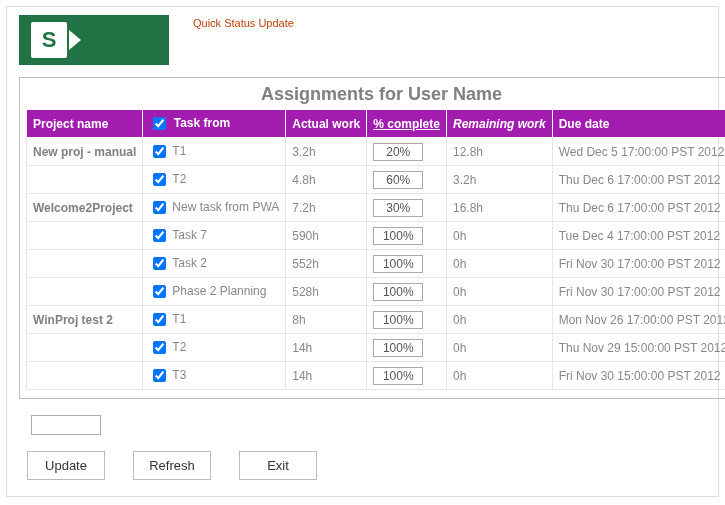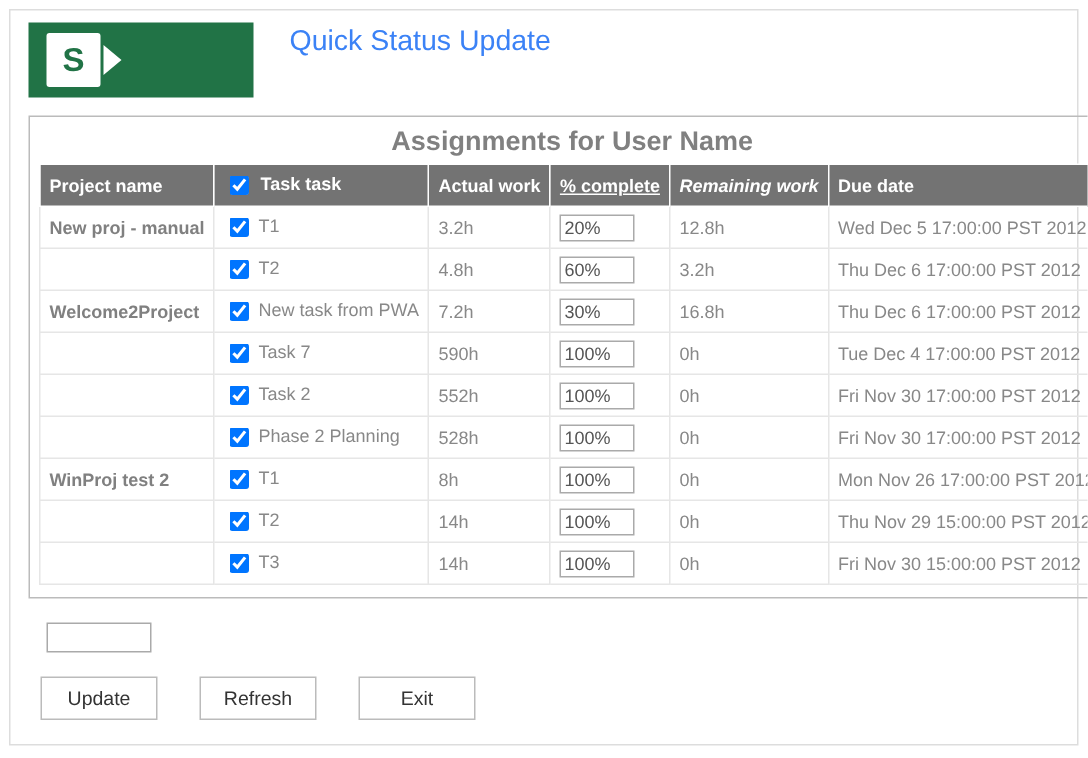--- a/index.html
+++ b/index.html
@@ -48,22 +48,22 @@
   .sp-logo-arrow {
     position: absolute;
     right: -14px;
     top: 8px;
     width: 0; height: 0;
     border-left: 12px solid #fff;
     border-top: 10px solid transparent;
     border-bottom: 10px solid transparent;
   }
   .title-link {
-    color: #3b82f6;
-    font-size: 19px;
+    color: #c2410c;
+    font-size: 11px;
     margin-top: 2px;
     cursor: pointer;
   }
   fieldset.tasks {
     border: 1px solid #bbb;
     margin: 0;
     padding: 4px 6px 8px 6px;
   }
   fieldset.tasks legend {
     font-size: 12px;
@@ -76,21 +76,21 @@
     color: #808080;
     font-weight: bold;
     margin: 2px 0 4px 0;
   }
   table.grid {
     width: 100%;
     border-collapse: collapse;
     font-size: 12px;
   }
   table.grid th {
-    background: #737373;
+    background: #a21caf;
     color: #fff;
     text-align: left;
     padding: 4px 6px;
     font-weight: bold;
     border: 1px solid #fff;
     white-space: nowrap;
   }
   table.grid th .hdr-check {
     margin-right: 4px;
     vertical-align: middle;
@@ -113,21 +113,21 @@
   }
   .row-check {
     margin-right: 6px;
     vertical-align: middle;
   }
   input.pct {
     width: 50px;
     font-size: 12px;
     padding: 1px 2px;
     border: 1px solid #aaa;
-    text-align: left;
+    text-align: center;
     color: #555;
   }
   .col-proj { width: 120px; }
   .col-task { width: 130px; }
   .col-act  { width: 70px; }
   .col-pct  { width: 70px; text-decoration: underline; }
   .col-rem  { width: 95px; font-style: italic; }
   .footer-area {
     margin-top: 16px;
     padding: 0 8px;
@@ -181,21 +181,21 @@
 
   <fieldset class="tasks">
     <div class="assign-title">Assignments for User Name</div>
 
     <table class="grid">
       <thead>
         <tr>
           <th class="col-proj">Project name</th>
           <th class="col-task">
             <input type="checkbox" checked="" class="hdr-check" style="">
-            <span>Task task</span>
+            <span>Task from</span>
           </th>
           <th class="col-act">Actual work</th>
           <th class="col-pct">% complete</th>
           <th class="col-rem">Remaining work</th>
           <th>Due date</th>
         </tr>
       </thead>
       <tbody id="grid-body">
           <tr>
             <td class="proj">New proj - manual</td>

